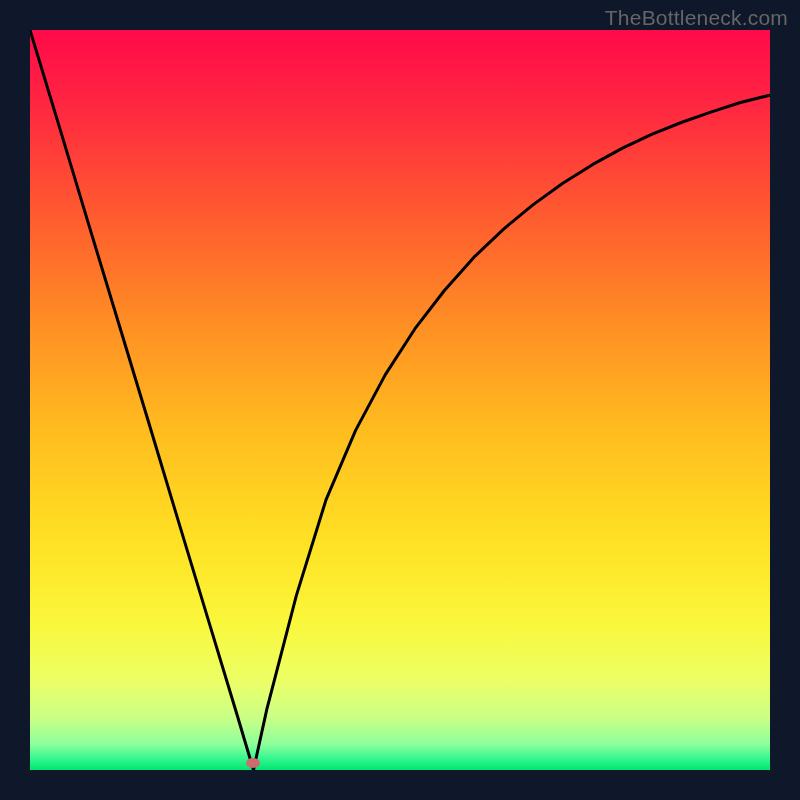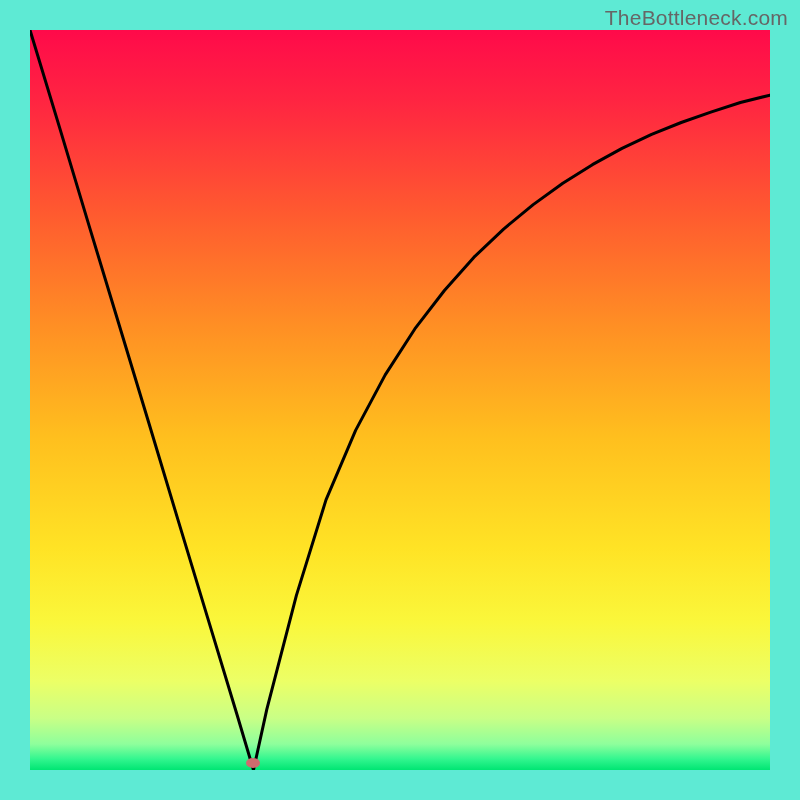--- a/index.html
+++ b/index.html
@@ -8,21 +8,21 @@
     width: 800px;
     height: 800px;
     overflow: hidden;
     background: #000;
     font-family: Arial, Helvetica, sans-serif;
   }
   .outer {
     position: relative;
     width: 800px;
     height: 800px;
-    background: #5eead4;
+    background: #0f172a;
   }
   .plot-area {
     position: absolute;
     left: 30px;
     top: 30px;
     width: 740px;
     height: 740px;
     overflow: hidden;
   }
   .gradient {

